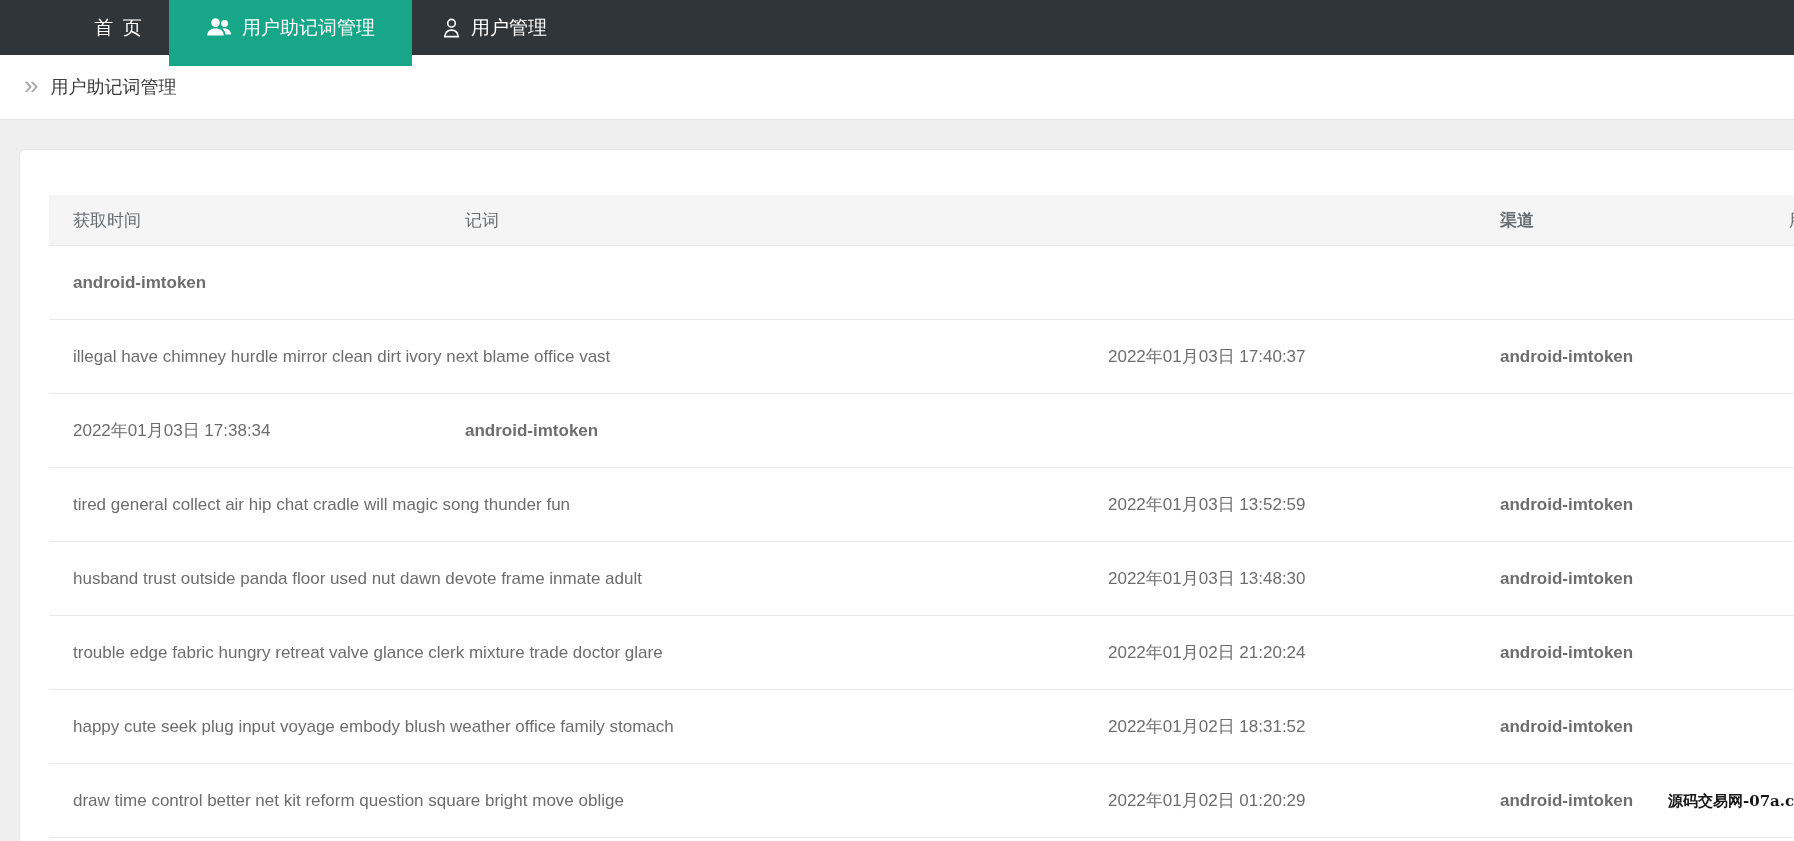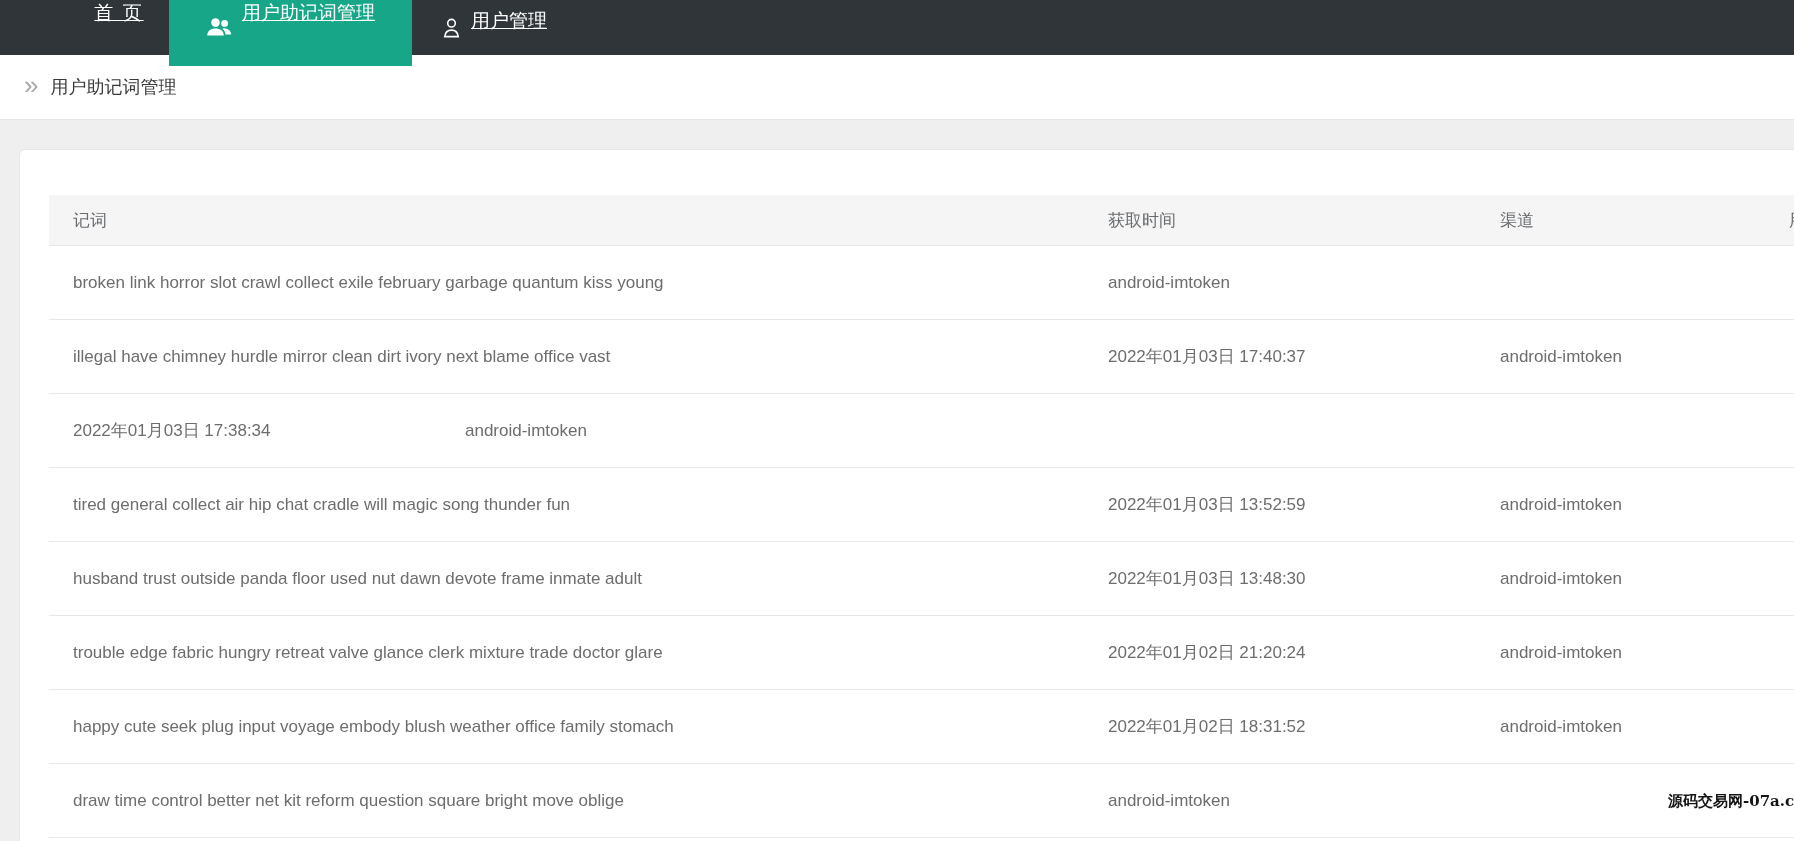--- a/index.html
+++ b/index.html
@@ -16,27 +16,27 @@
     height: 55px;
     background: #30353a;
     display: flex;
     align-items: flex-start;
     z-index: 10;
   }
   .nav-spacer { width: 69px; height: 55px; }
   .nav-tab {
     height: 55px;
     display: flex;
+    align-items: center;
     justify-content: center;
     gap: 10px;
     color: #ffffff;
     font-size: 19px;
     cursor: pointer;
     white-space: nowrap;
-    text-decoration: underline;
   }
   .nav-tab.plain { width: 100px; letter-spacing: 2px; }
   .nav-tab.active {
     background: #18a689;
     height: 66px;
     width: 243px;
     padding-bottom: 11px;
   }
   .nav-tab.third { padding: 8px 30px; }
   .nav-icon { display: inline-flex; align-items: center; }
@@ -90,21 +90,21 @@
     font-size: 17px;
     background: #ffffff;
   }
   .td, .th {
     padding-left: 24px;
     overflow: hidden;
     white-space: nowrap;
   }
   .c-mnemonic { width: 1035px; flex: 0 0 auto; }
   .c-time     { width: 392px;  flex: 0 0 auto; }
-  .c-channel  { width: 289px;  flex: 0 0 auto; }
+  .c-channel  { width: 289px;  flex: 0 0 auto; font-weight: bold; }
   .c-partial  { width: 60px;   flex: 0 0 auto; }
 
   
   .watermark {
     position: absolute;
     left: 1668px;
     top: 792px;
     font-family: "DejaVu Serif", "Liberation Serif", serif;
     font-weight: bold;
     font-size: 15px;
@@ -148,28 +148,27 @@
 
 <div class="breadcrumb-bar">
   <span class="crumb-chevron">»</span>
   <span class="crumb-title">用户助记词管理</span>
 </div>
 
 <div class="card">
   <div class="table">
 
     <div class="tr-head">
+      <div class="th c-time">获取时间</div>
       <div class="th c-mnemonic">记词</div>
-      <div class="th c-time">获取时间</div>
       <div class="th c-channel">渠道</div>
       <div class="th c-partial">用</div>
     </div>
 
     <div class="tr">
-      <div class="td c-mnemonic">broken link horror slot crawl collect exile february garbage quantum kiss young</div>
       <div class="td c-channel">android-imtoken</div>
     </div>
 
     <div class="tr">
       <div class="td c-mnemonic">illegal have chimney hurdle mirror clean dirt ivory next blame office vast</div>
       <div class="td c-time">2022年01月03日 17:40:37</div>
       <div class="td c-channel">android-imtoken</div>
     </div>
 
     <div class="tr">
@@ -196,19 +195,20 @@
     </div>
 
     <div class="tr">
       <div class="td c-mnemonic">happy cute seek plug input voyage embody blush weather office family stomach</div>
       <div class="td c-time">2022年01月02日 18:31:52</div>
       <div class="td c-channel">android-imtoken</div>
     </div>
 
     <div class="tr">
       <div class="td c-mnemonic">draw time control better net kit reform question square bright move oblige</div>
+      <div class="td c-time">2022年01月02日 01:20:29</div>
       <div class="td c-channel">android-imtoken</div>
     </div>
 
   </div>
 </div>
 
 <div class="watermark">源码交易网-07a.cc</div>
 
 </body></html>

